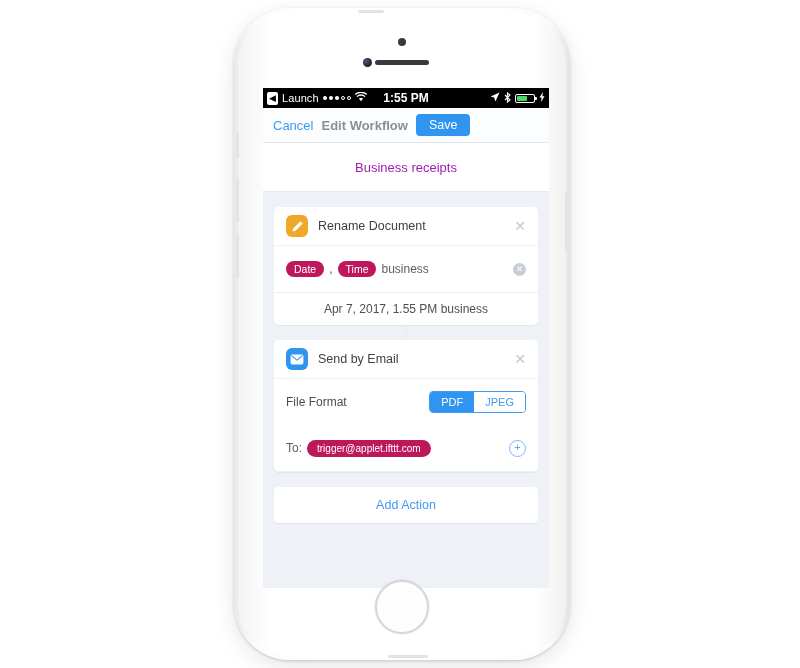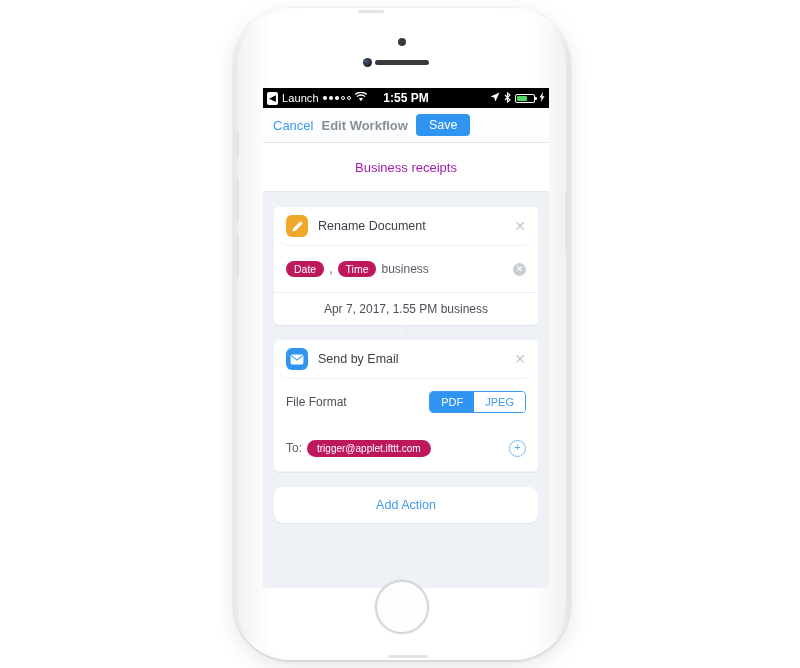--- a/index.html
+++ b/index.html
@@ -111,21 +111,21 @@
   }
 
   .gap{height:15px;}
 
   .card{
     margin:0 11px;background:#fff;border-radius:5px;
     box-shadow:0 1px 1px rgba(30,50,80,.07);overflow:hidden;
   }
   .card-header{
     display:flex;align-items:center;gap:10px;
-    height:38px;padding:0 12px;border-bottom:1px solid #eef1f4;border-radius:17px;
+    height:38px;padding:0 12px;border-bottom:1px solid #eef1f4;
   }
   .app-icon{
     width:22px;height:22px;border-radius:6px;flex:0 0 auto;
     display:flex;align-items:center;justify-content:center;
   }
   .app-icon.pencil{background:#f0a828;}
   .app-icon.mail{background:#2f95f0;}
   .card-title{font-size:12.5px;color:#3c4249;flex:1;}
   .x-close{color:#c2c8ce;font-size:14px;line-height:1;cursor:pointer;}
 
@@ -169,21 +169,21 @@
   
   .connector{
     height:15px;position:relative;
   }
   .connector:before{
     content:"";position:absolute;left:50%;top:0;bottom:0;width:1px;
     background:#e3e9ef;transform:translateX(-.5px);
   }
 
   .add-action{
-    margin:0 11px;background:#fff;border-radius:9px;
+    margin:0 11px;background:#fff;border-radius:4px;
     height:36px;display:flex;align-items:center;justify-content:center;
     color:#3d9bf0;font-size:12.5px;cursor:pointer;
     box-shadow:0 1px 1px rgba(30,50,80,.07);
   }
 </style>
 </head>
 <body>
 
 <div id="phone">
   <div id="phone-inner">

